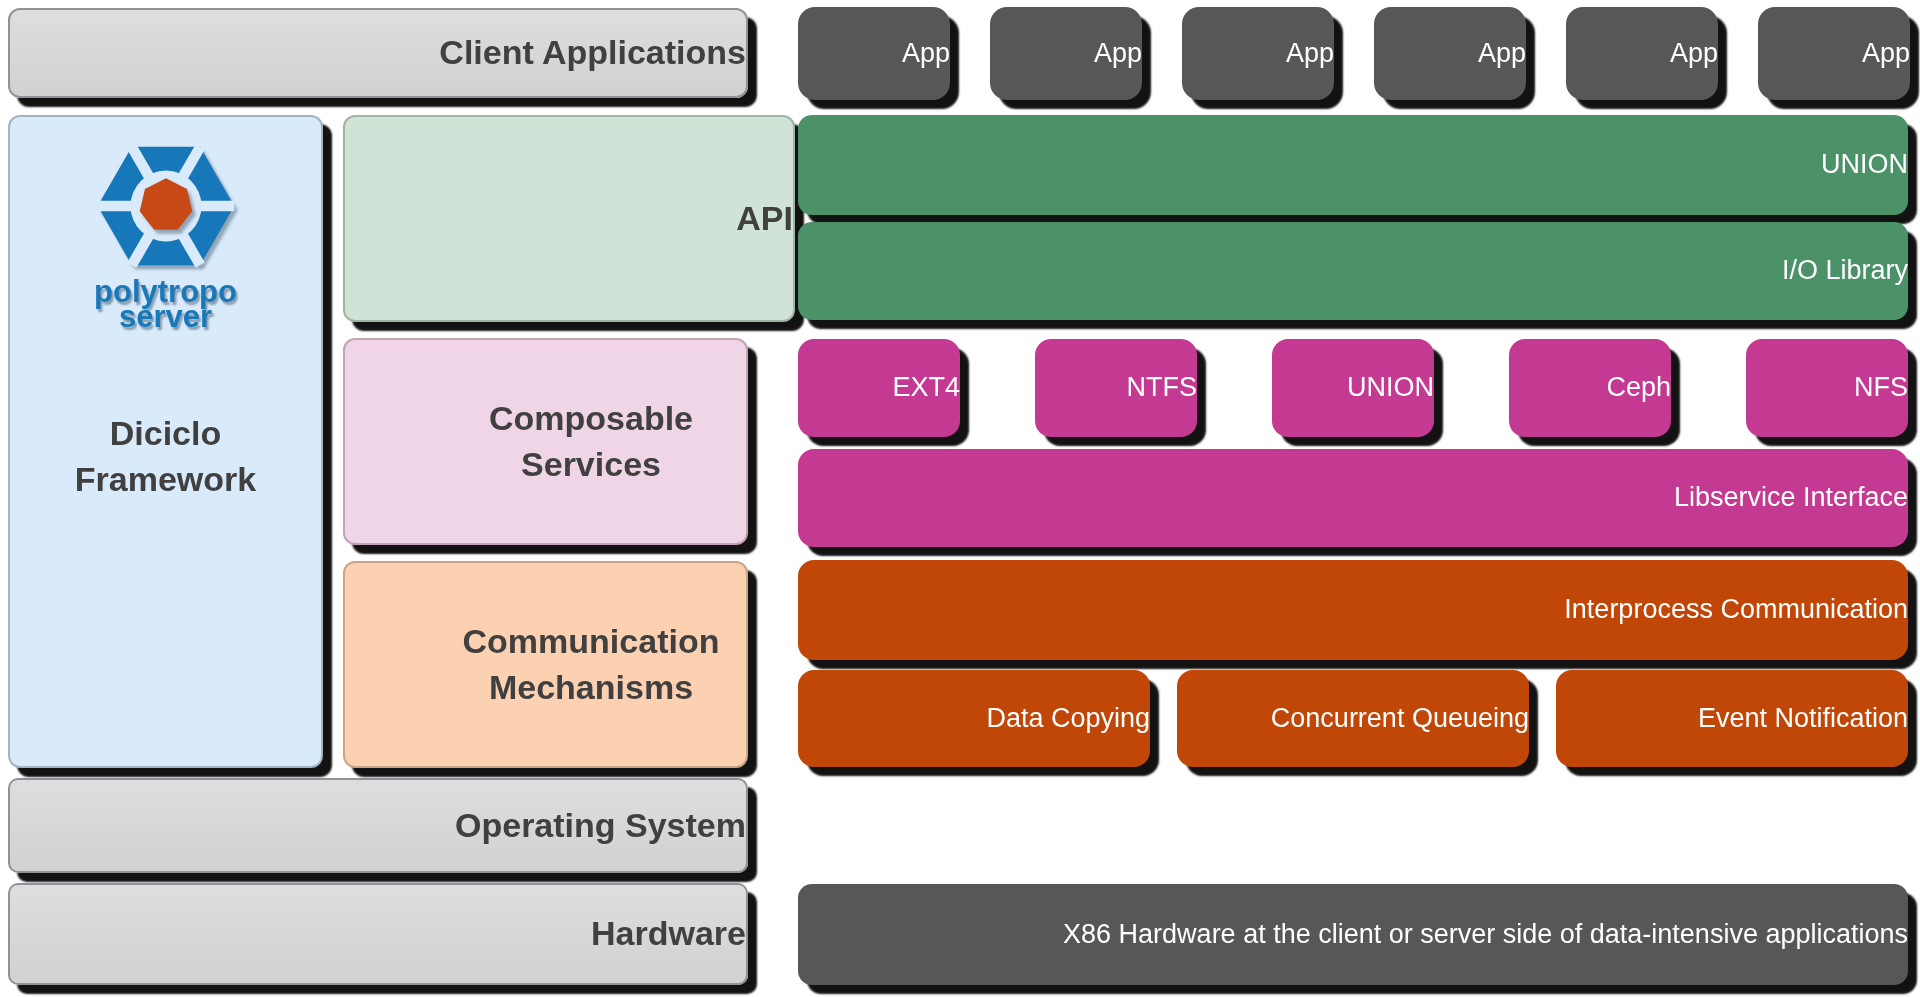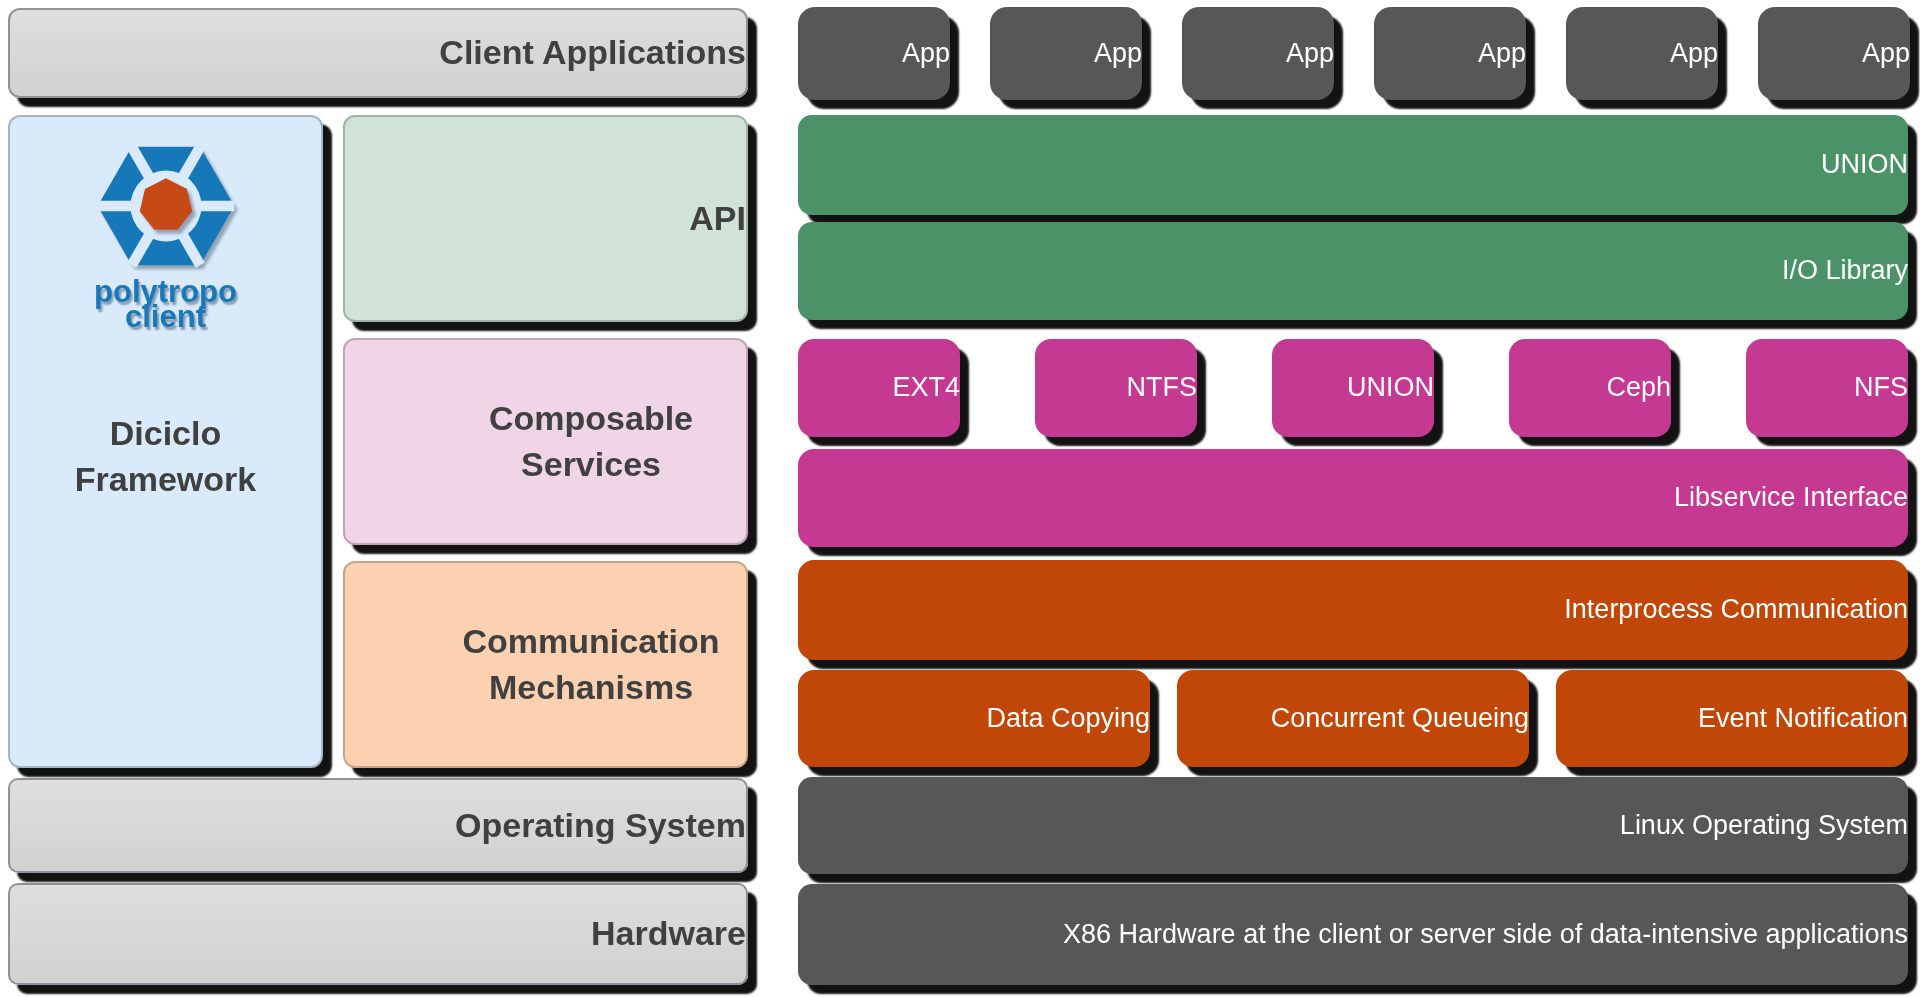--- a/index.html
+++ b/index.html
@@ -98,28 +98,28 @@
           <line x1="60" y1="57" x2="34" y2="12"></line>
           <line x1="60" y1="57" x2="8" y2="57"></line>
           <line x1="60" y1="57" x2="34" y2="102"></line>
           <line x1="60" y1="57" x2="86" y2="102"></line>
         </g>
         <g filter="url(#lshadow)">
           <polygon points="60,36 76,44 80,61 69,75 51,75 40,61 44,44" fill="#c64a12"></polygon>
         </g>
       </svg>
       <div class="logo-text">polytropo</div>
-      <div class="logo-text">client</div>
+      <div class="logo-text">server</div>
     </div>
     <div class="framework-label">
       <span>Diciclo Framework</span>
     </div>
   </div>
 
-  <div class="box light lgreen" style="left:343px; top:115px; width:405px; height:207px;">
+  <div class="box light lgreen" style="left:343px; top:115px; width:452px; height:207px;">
     <span>API</span>
   </div>
 
   <div class="box light lpink" style="left:343px; top:338px; width:405px; height:207px;">
     <span class="wrap-300">Composable Services</span>
   </div>
 
   <div class="box light peach" style="left:343px; top:561px; width:405px; height:207px;">
     <span class="wrap-300">Communication Mechanisms</span>
   </div>
@@ -185,20 +185,17 @@
   <div class="box rust" style="left:798px;  top:670px; width:352px; height:97px;">
     <span>Data Copying</span>
   </div>
   <div class="box rust" style="left:1177px; top:670px; width:352px; height:97px;">
     <span>Concurrent Queueing</span>
   </div>
   <div class="box rust" style="left:1556px; top:670px; width:352px; height:97px;">
     <span>Event Notification</span>
   </div>
 
-  <div class="box dark" style="left:798px; top:777px; width:1110px; height:97px; border-radius:14px;">
-    <span>Linux Operating System</span>
-  </div>
   <div class="box dark" style="left:798px; top:884px; width:1110px; height:101px; border-radius:14px;">
     <span class="wrap-x86">X86 Hardware at the client or server side of data-intensive applications</span>
   </div>
 
 </div>
 
 </body></html>

